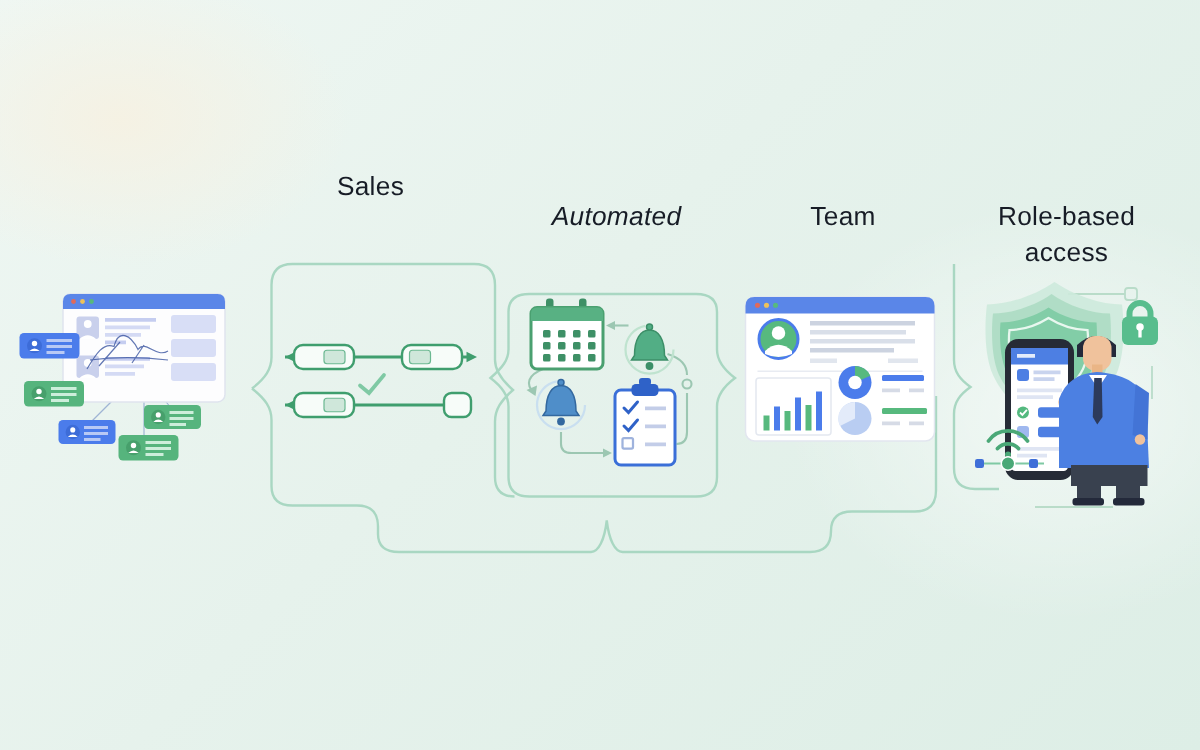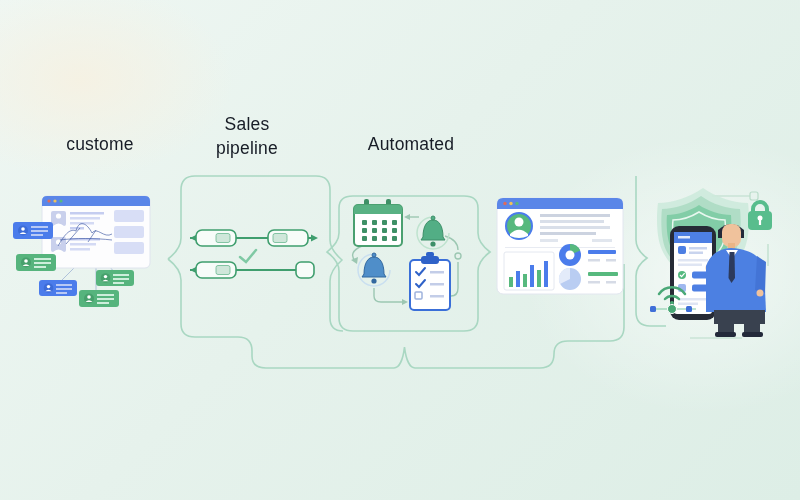--- a/index.html
+++ b/index.html
@@ -336,25 +336,28 @@
       <g>
         <line x1="650" y1="309" x2="696" y2="309" stroke="#7fc9a4" stroke-width="1.2"></line>
         <rect x="650" y="306" width="6" height="6" rx="1.5" fill="#3f6fd8"></rect>
         <circle cx="672" cy="309" r="4.5" fill="#4aa877" stroke="#fff" stroke-width="1"></circle>
         <rect x="686" y="306" width="6" height="6" rx="1.5" fill="#3f6fd8"></rect>
       </g>
     </g>
   </svg>
 
   <div class="label" style="left:40px;top:132px;width:120px;">
-    <div>custome</div>
   </div>
   <div class="label" style="left:190px;top:112px;width:114px;">
     <div>Sales</div>
-    <div>pipeline</div>
-  </div>
-  <div class="label" style="left:348px;top:132px;width:126px;">
+  </div>
+  <div class="label" style="left:348px;top:132px;width:126px;font-style:italic;">
     <div>Automated</div>
   </div>
   <div class="label" style="left:499px;top:132px;width:126px;">
+    <div>Team</div>
+  </div>
+  <div class="label" style="left:648px;top:132px;width:126px;">
+    <div>Role-based</div>
+    <div>access</div>
   </div>
 
 </div>
 
 </body></html>

